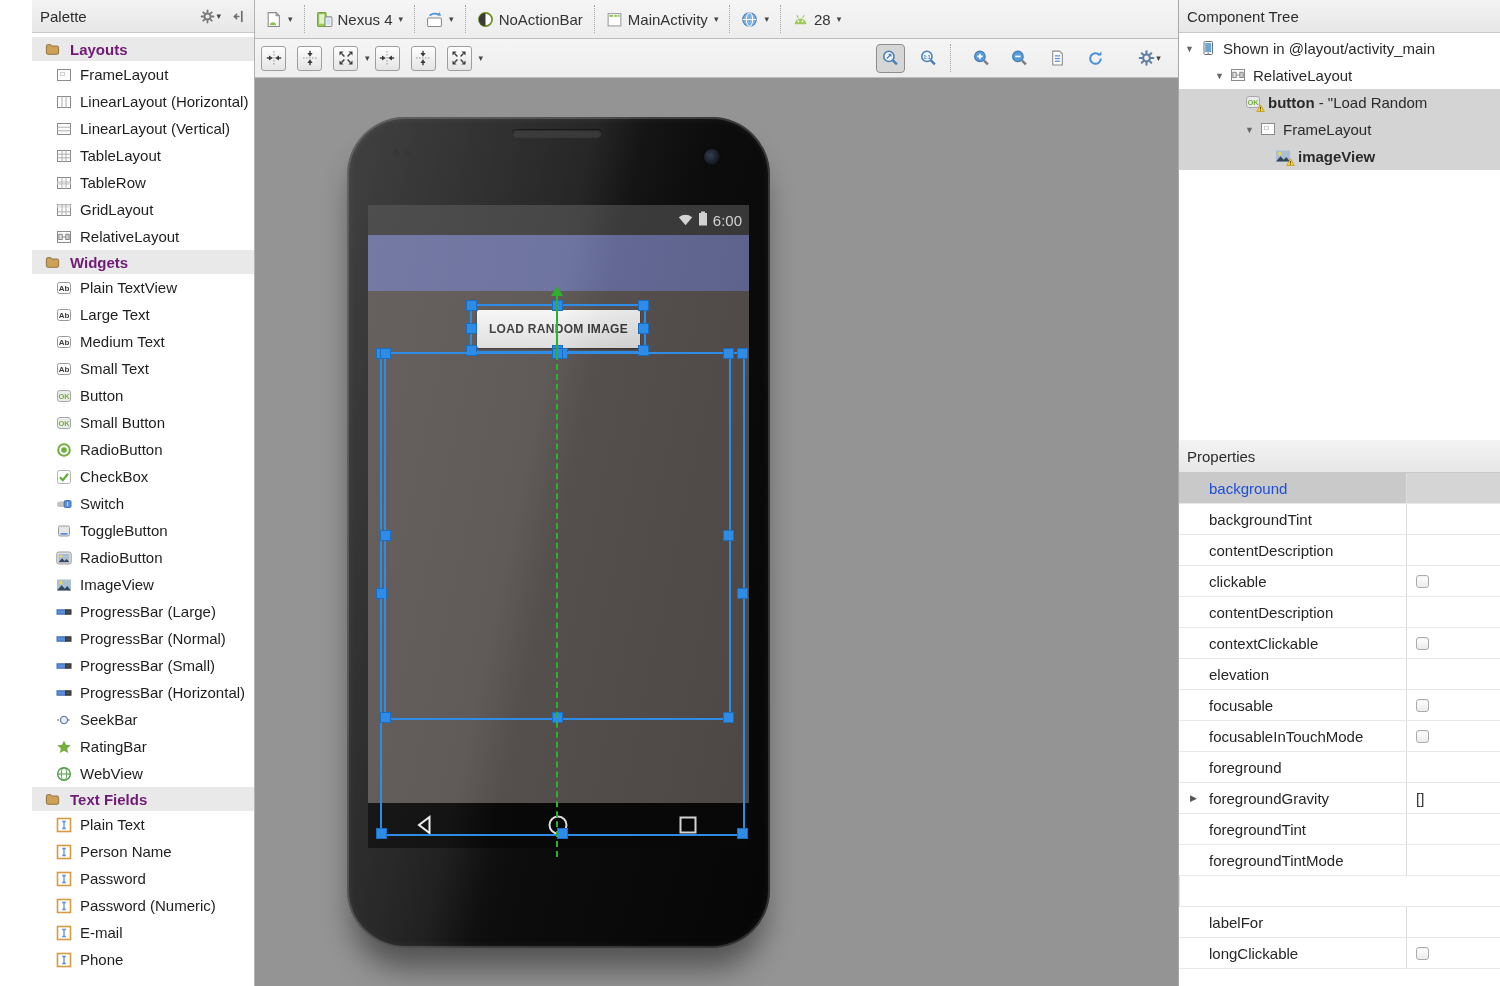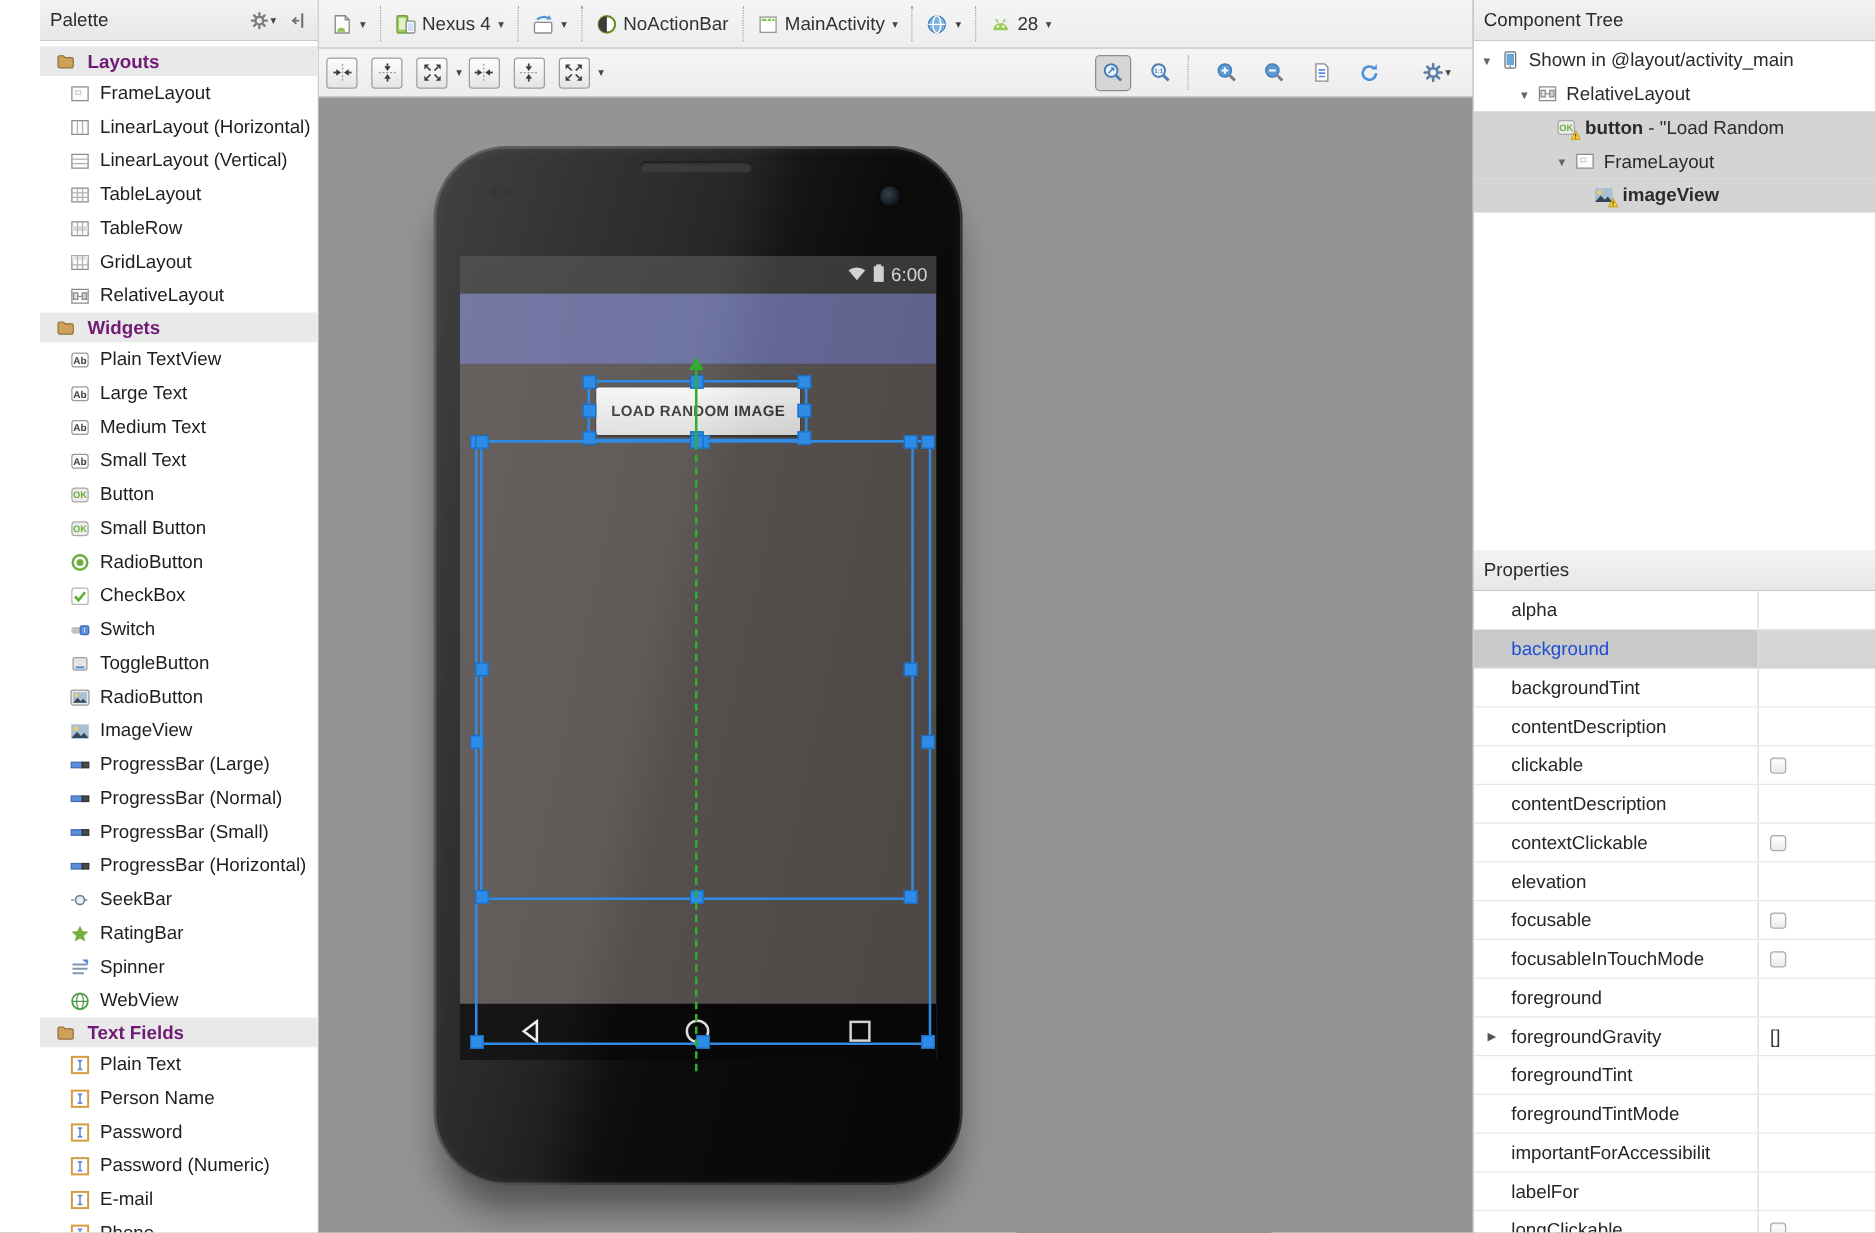--- a/index.html
+++ b/index.html
@@ -367,31 +367,20 @@
           <span class="icn">
             <svg width="16" height="16" viewBox="0 0 16 16">
               <path d="M8 1.5l2 4.3 4.7.5-3.5 3.2 1 4.6L8 11.7l-4.2 2.4 1-4.6L1.3 6.3 6 5.8z" fill="#76b041"></path>
             </svg>
           </span>
           <span>RatingBar</span>
         </div>
         <div class="pal-item">
           <span class="icn">
             <svg width="16" height="16" viewBox="0 0 16 16">
-              <line x1="2" y1="5.5" x2="14" y2="5.5" stroke="#7d98b3" stroke-width="1.6"></line>
-              <line x1="2" y1="9" x2="14" y2="9" stroke="#7d98b3" stroke-width="1.6"></line>
-              <line x1="2" y1="12.5" x2="11" y2="12.5" stroke="#7d98b3" stroke-width="1.6"></line>
-              <path d="M9.5 1.5h5v4z" fill="#5b8edb"></path>
-            </svg>
-          </span>
-          <span>Spinner</span>
-        </div>
-        <div class="pal-item">
-          <span class="icn">
-            <svg width="16" height="16" viewBox="0 0 16 16">
               <circle cx="8" cy="8" r="6.3" fill="#fff" stroke="#4e9b47" stroke-width="1.4"></circle>
               <ellipse cx="8" cy="8" rx="2.8" ry="6.3" fill="none" stroke="#4e9b47"></ellipse>
               <line x1="1.7" y1="8" x2="14.3" y2="8" stroke="#4e9b47"></line>
             </svg>
           </span>
           <span>WebView</span>
         </div>
         <div class="pal-sec">
           <span class="icn">
             <svg width="15" height="15" viewBox="0 0 16 16">
@@ -850,26 +839,20 @@
               </svg>
             </span>
           </span>
           <span class="t-label b">imageView</span>
         </div>
       </div>
     <div class="panel-header">
       <span>Properties</span>
     </div>
     <div class="props" id="props">
-        <div class="prow">
-          <div class="pname">
-            <span>alpha</span>
-          </div>
-          <div class="pval"></div>
-        </div>
         <div class="prow sel">
           <div class="pname">
             <span>background</span>
           </div>
           <div class="pval"></div>
         </div>
         <div class="prow">
           <div class="pname">
             <span>backgroundTint</span>
           </div>
@@ -946,23 +929,20 @@
           </div>
           <div class="pval"></div>
         </div>
         <div class="prow">
           <div class="pname">
             <span>foregroundTintMode</span>
           </div>
           <div class="pval"></div>
         </div>
         <div class="prow">
-          <div class="pname">
-            <span>importantForAccessibilit</span>
-          </div>
           <div class="pval"></div>
         </div>
         <div class="prow">
           <div class="pname">
             <span>labelFor</span>
           </div>
           <div class="pval"></div>
         </div>
         <div class="prow">
           <div class="pname">

